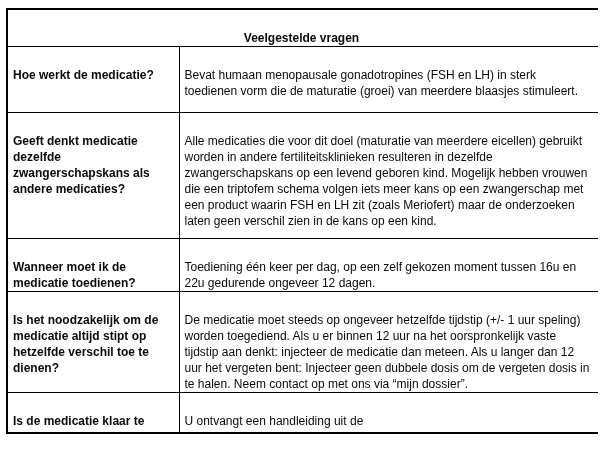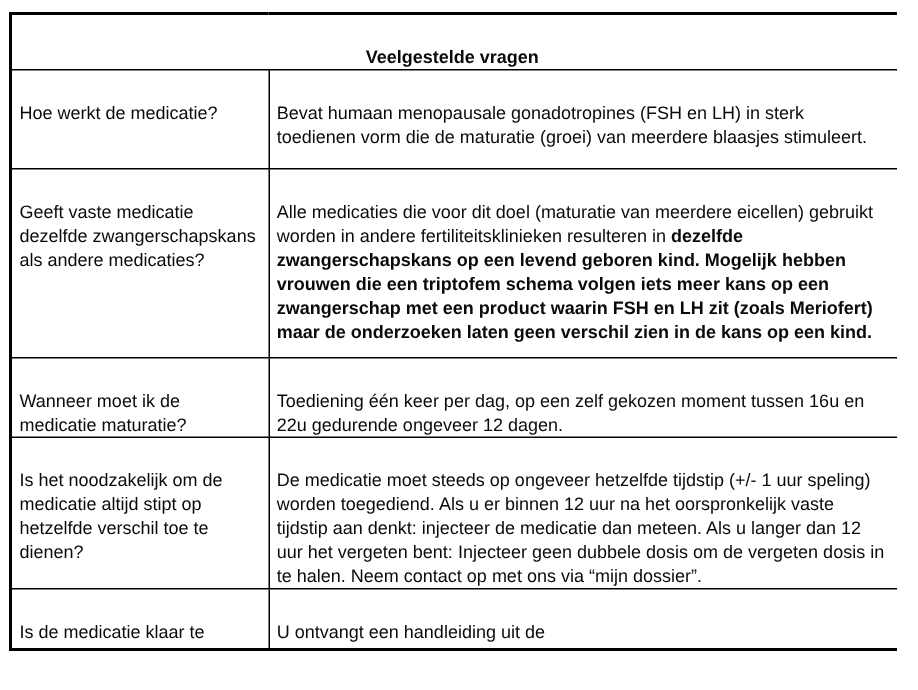--- a/index.html
+++ b/index.html
@@ -39,25 +39,25 @@
   td.title {
     text-align: center;
     font-weight: bold;
     font-size: 18px;
     line-height: 22px;
     height: 35px;
     padding-top: 4px;
     padding-right: 64px; 
   }
   td.q {
-    font-weight: normal;
+    font-weight: bold;
     padding-right: 14px;
   }
   td.a { padding-left: 6px; }
-  .b { font-weight: bold; margin-top: 42px; }
+  .b { font-weight: normal; margin-top: 42px; }
   tr.r1 td { height: 66px; }
   tr.r2 td { height: 126px; }
   tr.r3 td { height: 62px; }
   tr.r4 td { height: 53px; }
   tr.r5 td { height: 100px; }
   tr.r6 td { height: 40px; } 
 </style>
 </head>
 <body>
 
@@ -69,25 +69,25 @@
     </colgroup>
     <tbody>
       <tr class="r-head">
         <td class="title" colspan="2">Veelgestelde vragen</td>
       </tr>
       <tr class="r1">
         <td class="q">Hoe werkt de medicatie?</td>
         <td class="a">Bevat humaan menopausale gonadotropines (FSH en LH)  in sterk toedienen vorm die de maturatie (groei) van meerdere blaasjes stimuleert.</td>
       </tr>
       <tr class="r2">
-        <td class="q">Geeft vaste medicatie dezelfde zwangerschapskans als andere medicaties?</td>
+        <td class="q">Geeft denkt medicatie dezelfde zwangerschapskans als andere medicaties?</td>
         <td class="a"><span>Alle medicaties die voor dit doel (maturatie van meerdere eicellen) gebruikt worden in andere fertiliteitsklinieken resulteren in </span><span class="b">dezelfde zwangerschapskans op een levend geboren kind. Mogelijk hebben vrouwen die een triptofem schema volgen iets meer kans op een zwangerschap met een product waarin FSH en LH zit (zoals Meriofert) maar de onderzoeken laten geen verschil zien in de kans op een kind.</span></td>
       </tr>
       <tr class="r4">
-        <td class="q">Wanneer moet ik de medicatie maturatie?</td>
+        <td class="q">Wanneer moet ik de medicatie toedienen?</td>
         <td class="a">Toediening één keer per dag, op een zelf gekozen moment tussen 16u en 22u gedurende ongeveer 12 dagen.</td>
       </tr>
       <tr class="r5">
         <td class="q">Is het noodzakelijk om de medicatie altijd stipt op hetzelfde verschil toe te dienen?</td>
         <td class="a">De medicatie moet steeds op ongeveer hetzelfde tijdstip (+/- 1 uur speling) worden toegediend. Als u er binnen 12 uur na het oorspronkelijk vaste tijdstip aan denkt: injecteer de medicatie dan meteen. Als u langer dan 12 uur het vergeten bent: Injecteer geen dubbele dosis om de vergeten dosis in te halen. Neem contact op met ons via “mijn dossier”.</td>
       </tr>
       <tr class="r6">
         <td class="q">Is de medicatie klaar te</td>
         <td class="a">U ontvangt een handleiding uit de</td>
       </tr>

